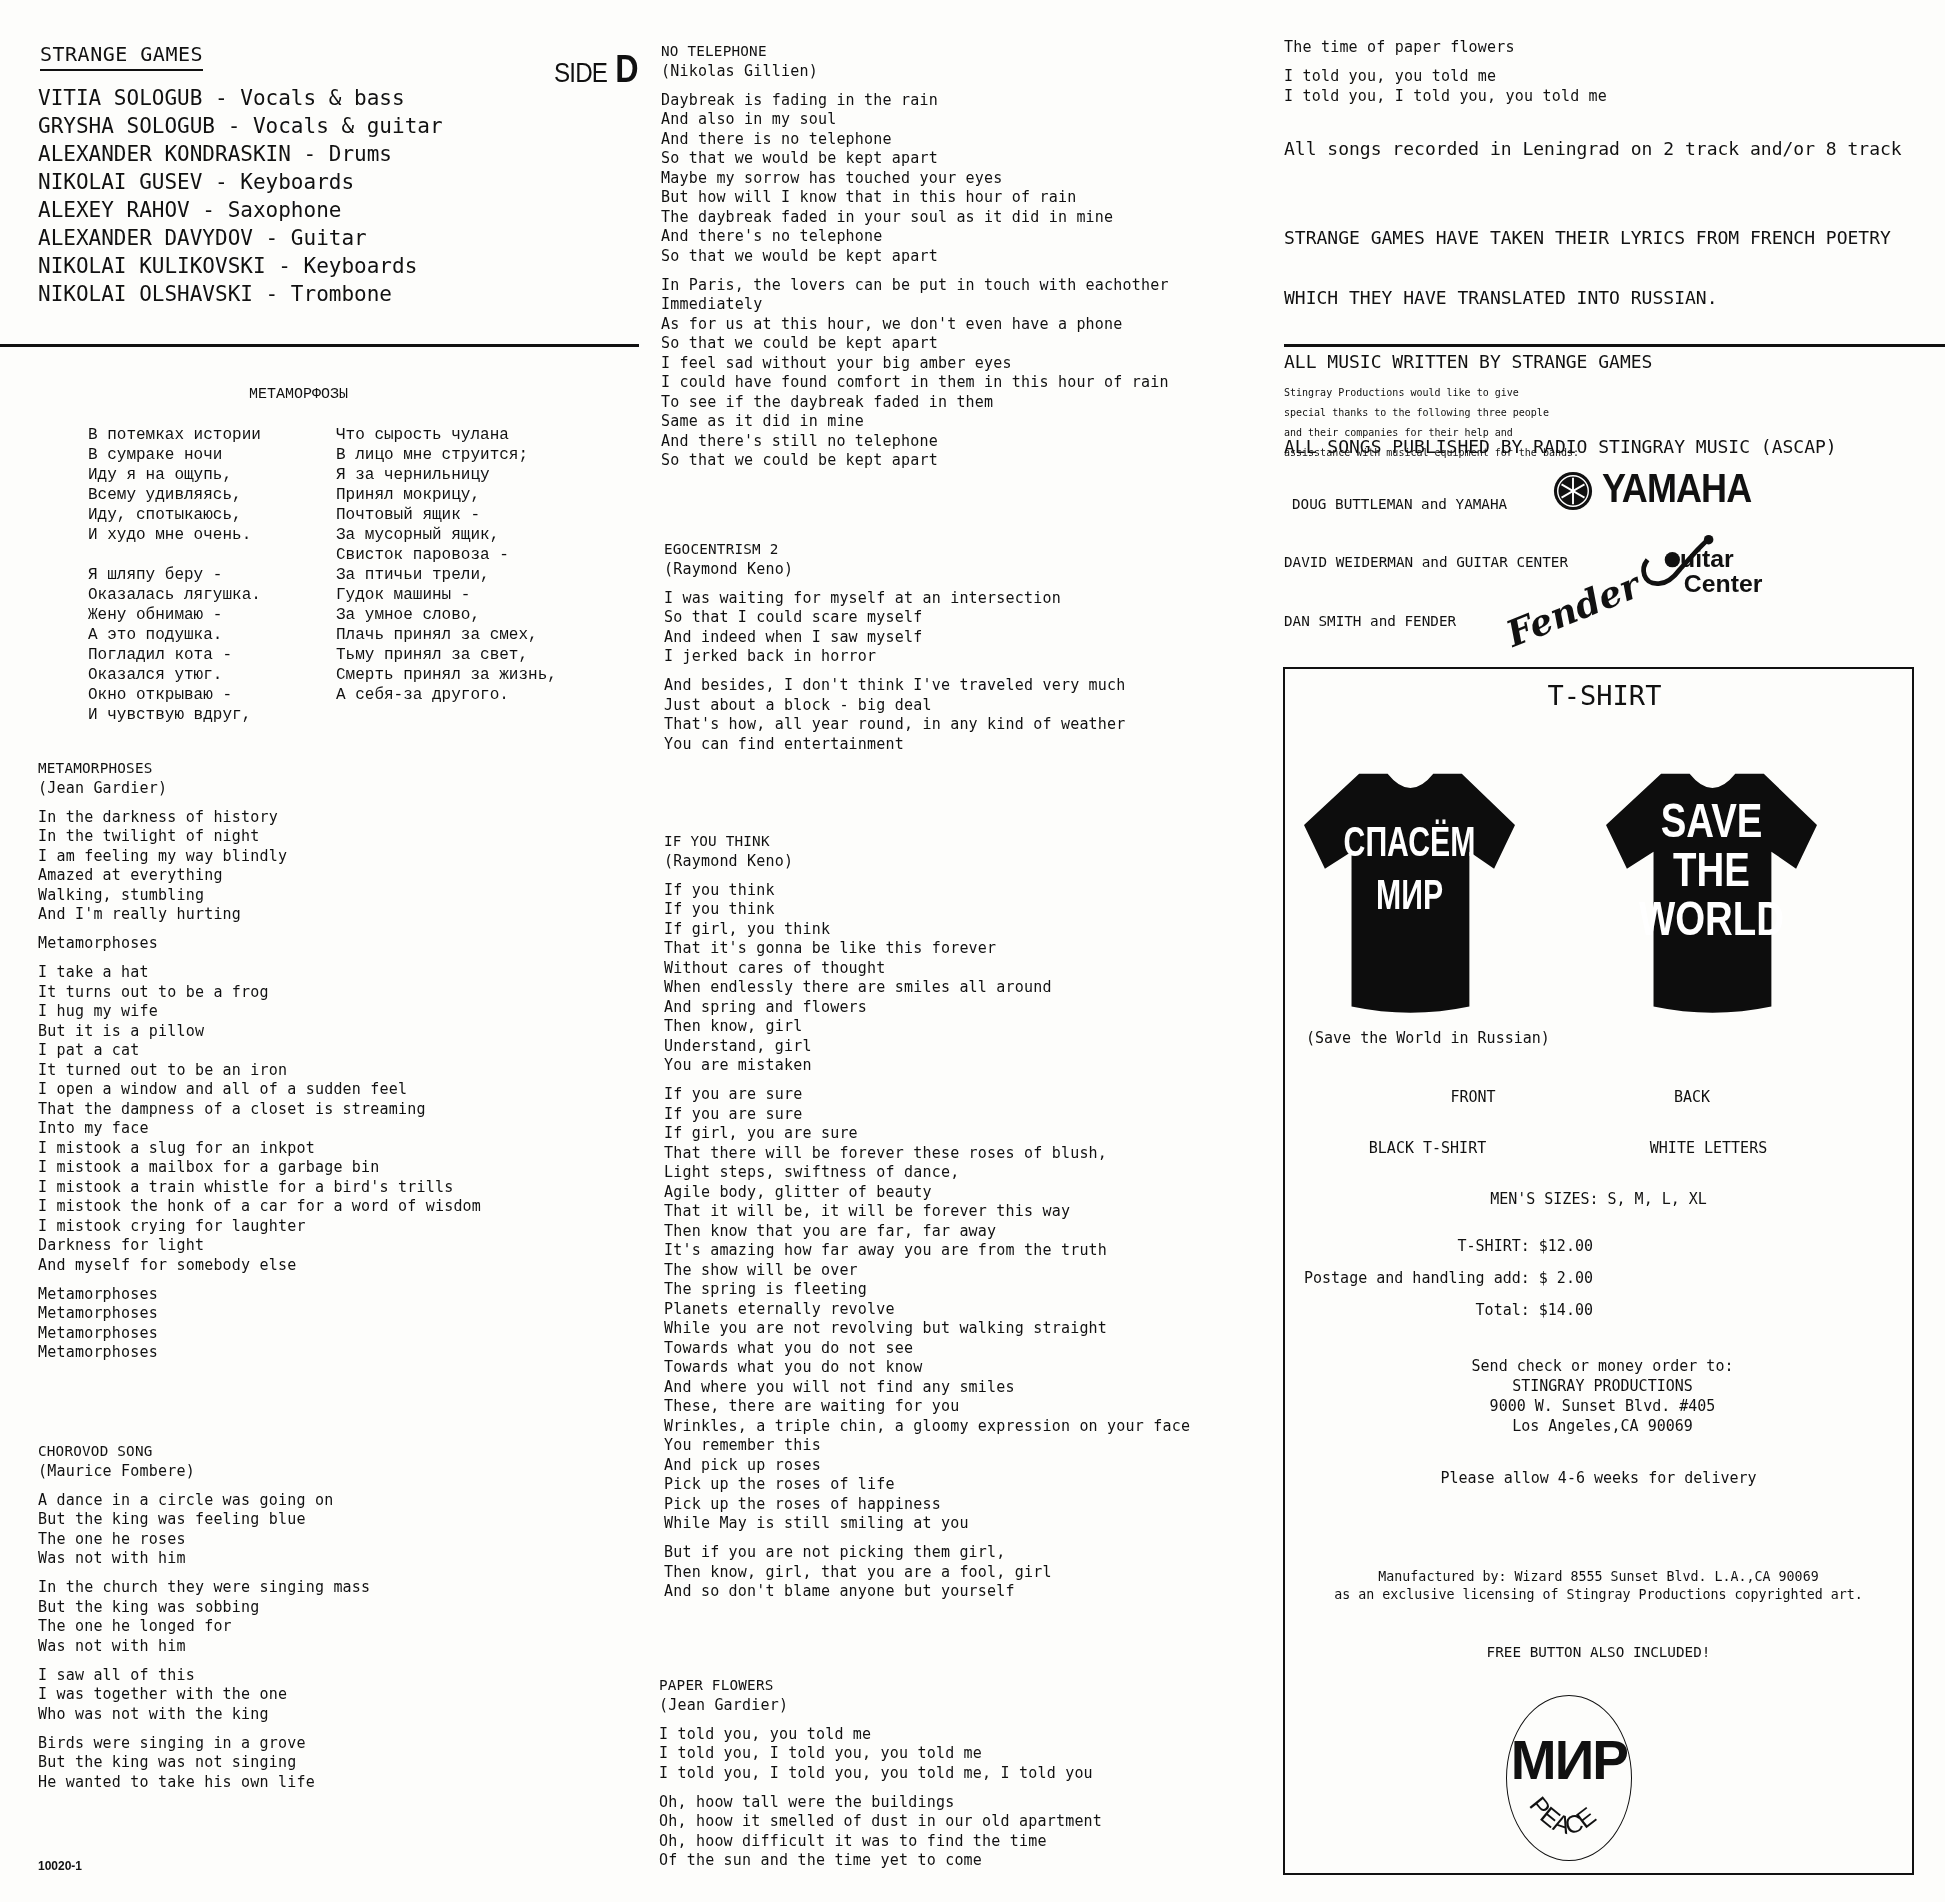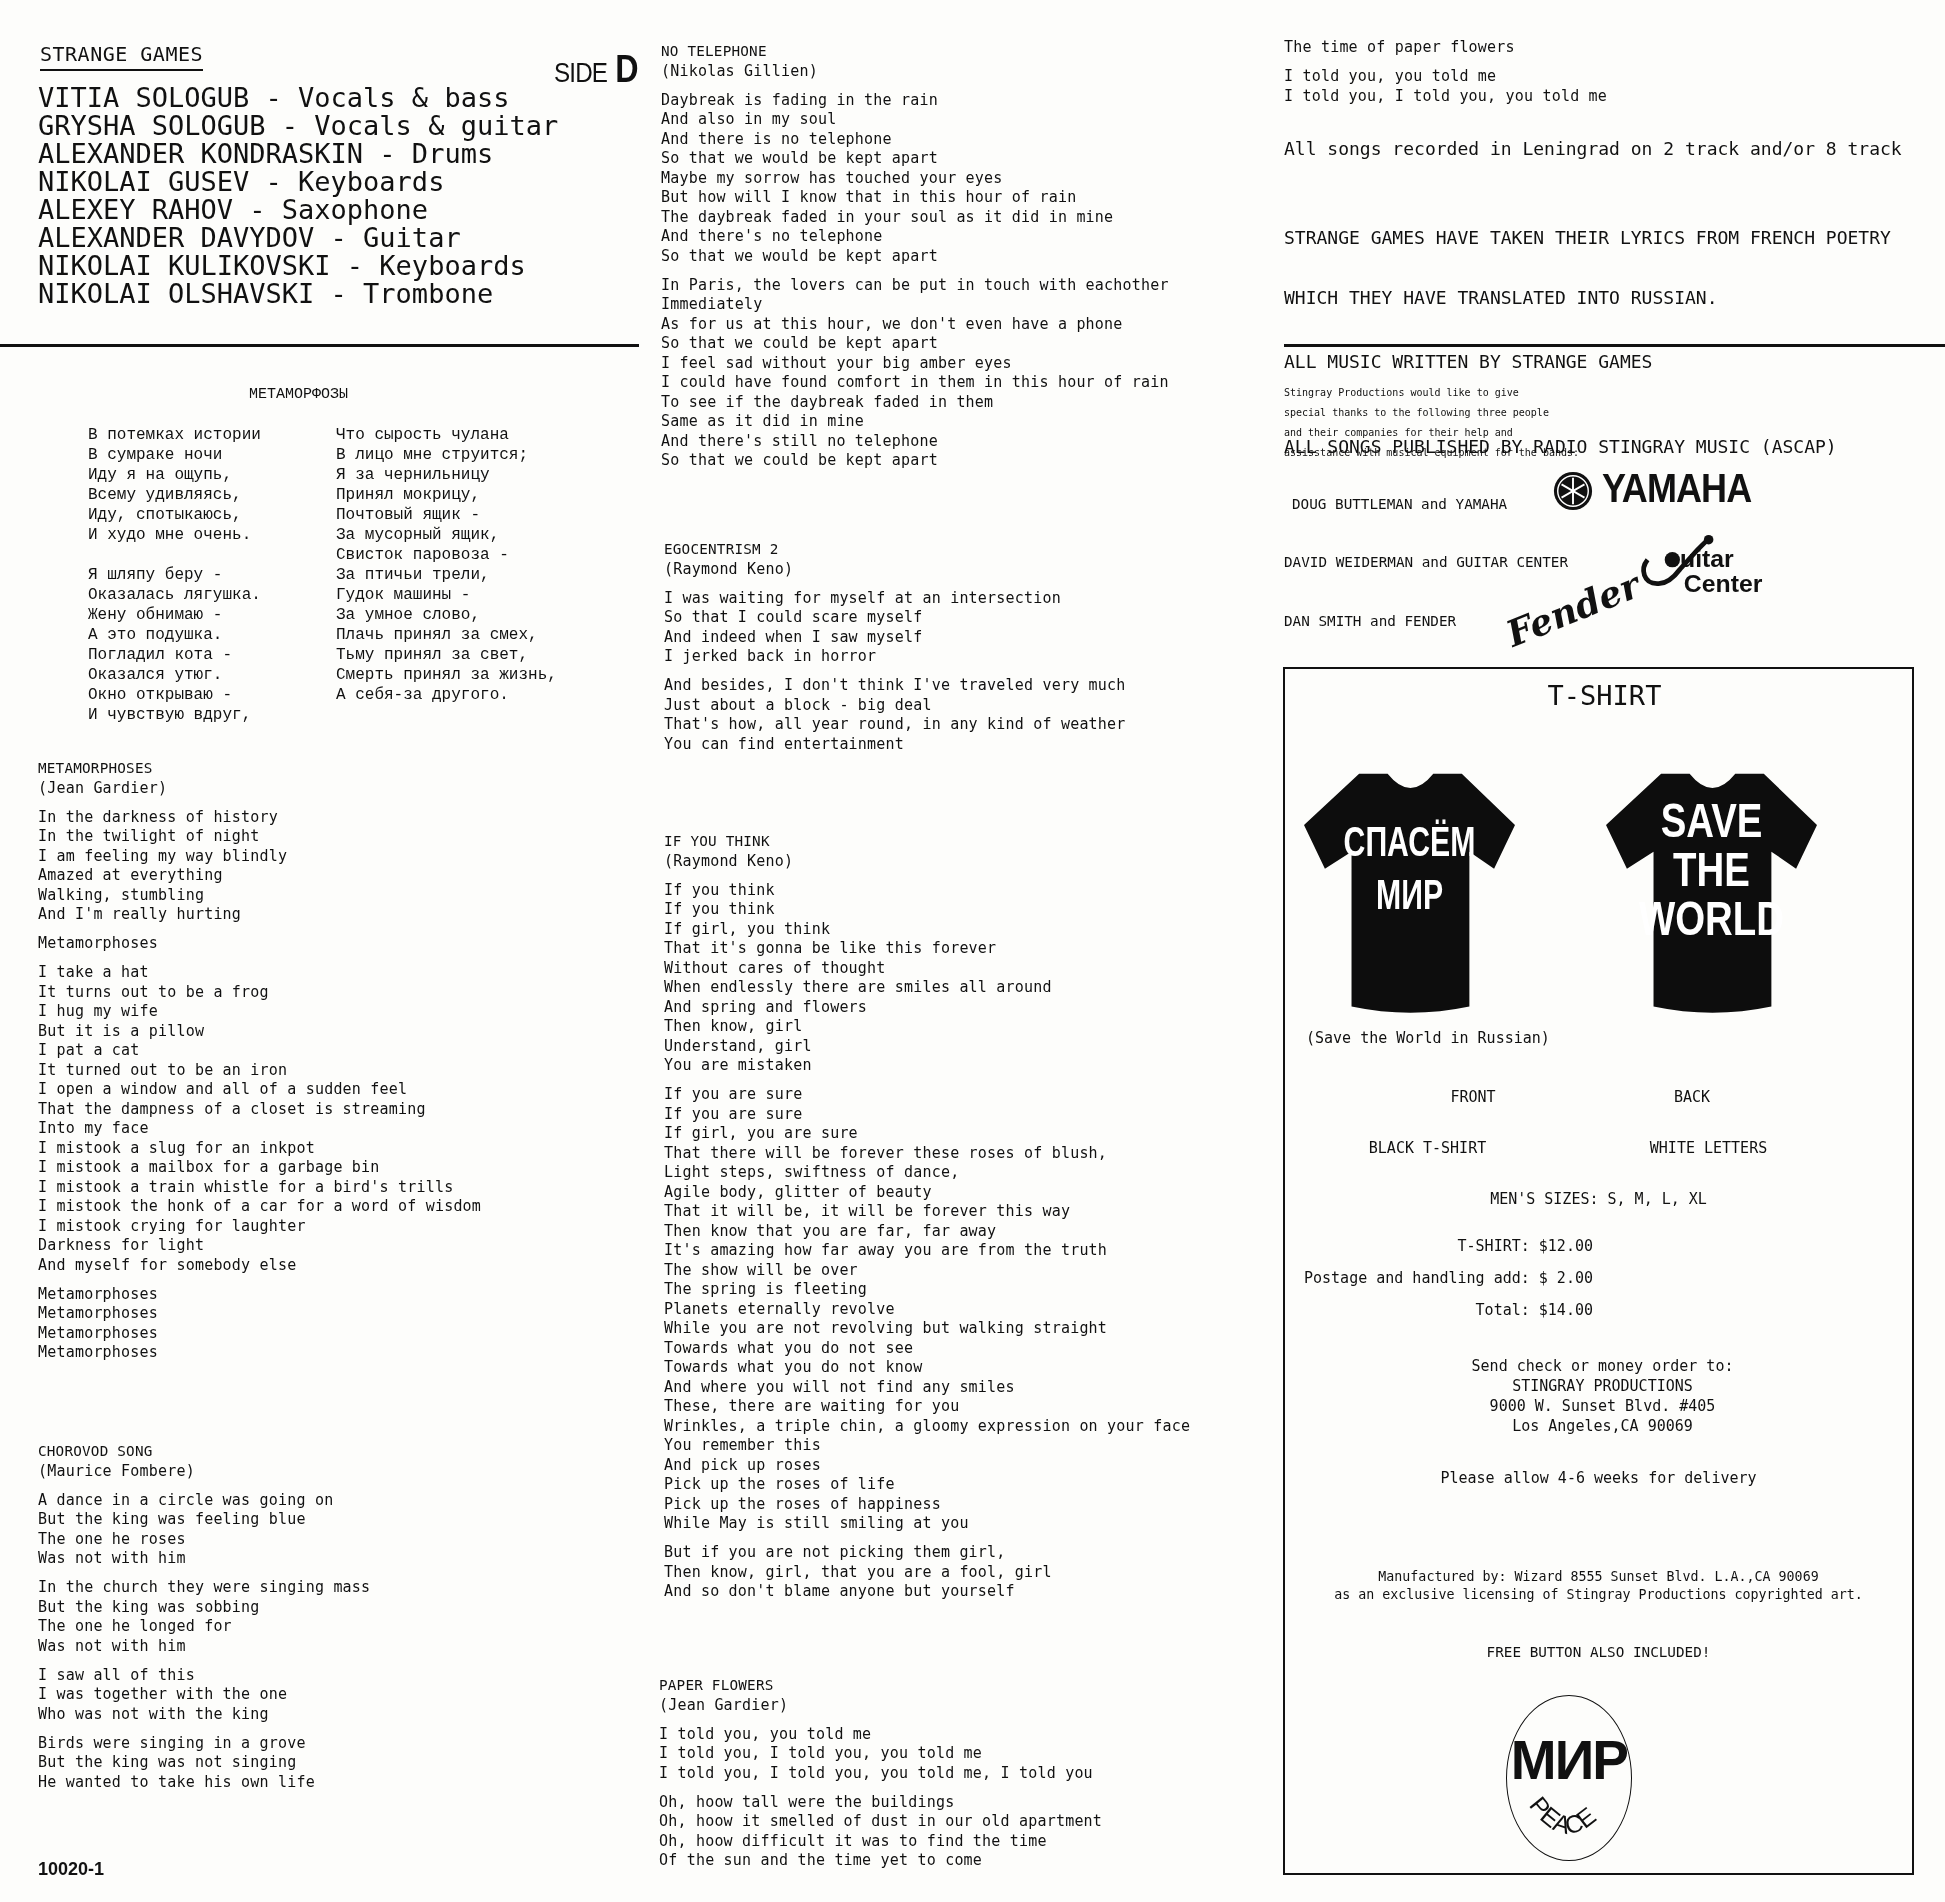--- a/index.html
+++ b/index.html
@@ -15,31 +15,31 @@
   .lyric { font-size: 15px; line-height: 19.5px; letter-spacing: 0.2px; }
   .stanza { margin-bottom: 9.5px; }
   .song-title { font-size: 14.3px; line-height: 19px; }
   .song-author { font-size: 15px; line-height: 20px; margin-bottom: 9.5px; }
   .rule { position: absolute; height: 2.9px; background: #111; }
 
   
   #band-title { left: 40px; top: 42px; font-size: 20px; line-height: 25px; border-bottom: 2.9px solid #111; padding-bottom: 1.9px; letter-spacing: 0.5px; }
   #side-label { left: 554px; top: 48px; font-size: 28.5px; font-family: "Liberation Sans", sans-serif; letter-spacing: -1px; transform: scaleX(0.85); transform-origin: left; }
   #side-label b { font-size: 38px; font-weight: 900; margin-left: 9.5px; }
-  #members { left: 38px; top: 84px; font-size: 27px; line-height: 28px; }
+  #members { left: 38px; top: 84px; font-size: 21px; line-height: 28px; }
 
   #ru-title { left: 249px; top: 386px; font-size: 15px; font-family: "Liberation Mono", monospace; }
   #ru-col1 { left: 40px; top: 425px; margin-left: 48px; }
   #ru-col2 { left: 336px; top: 425px; }
   .ru { font-family: "Liberation Mono", monospace; font-size: 16px; line-height: 20px; }
   .ru .stanza { margin-bottom: 20px; }
 
   #song-metamorphoses { left: 38px; top: 759px; }
   #song-chorovod { left: 38px; top: 1442px; }
-  #catalog { left: 38px; top: 1859px; font-family: "Liberation Sans", sans-serif; font-weight: bold; font-size: 18px; }
+  #catalog { left: 38px; top: 1859px; font-family: "Liberation Sans", sans-serif; font-weight: bold; font-size: 12px; }
 
   #song-notelephone { left: 661px; top: 42px; }
   #song-ego { left: 664px; top: 540px; }
   #song-ifyouthink { left: 664px; top: 832px; }
   #song-paperflowers { left: 659px; top: 1676px; }
 
   #pf-cont { left: 1284px; top: 38px; }
   #credits { left: 1284px; top: 139px; font-size: 18px; line-height: 20px; }
   #credits .block { margin-bottom: 28.5px; }
 

